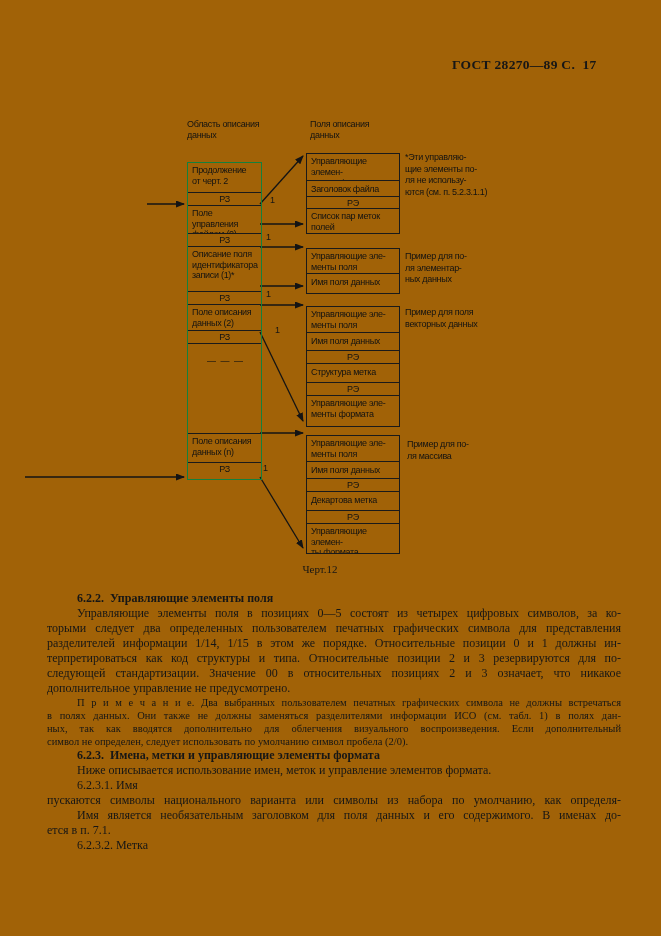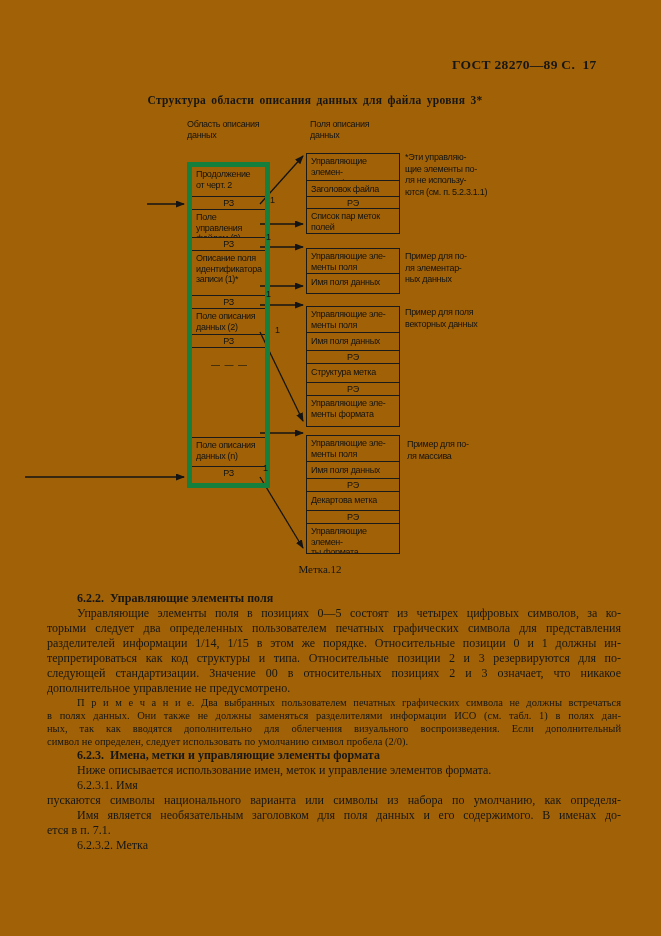--- a/index.html
+++ b/index.html
@@ -13,21 +13,21 @@
                font-size:11.5px; font-weight:bold; letter-spacing:0.3px; word-spacing:2px; }
   .caption { position:absolute; left:270px; top:563px; width:100px; text-align:center; font-size:11px; }
 
   
   .dg { font-family:"Liberation Sans", sans-serif; font-size:9px; line-height:10.5px;
         letter-spacing:-0.3px; color:#121212; }
   .colhdr { position:absolute; white-space:pre-line; }
   .note { position:absolute; white-space:pre-line; line-height:11.5px; }
   .onelbl { position:absolute; font-family:"Liberation Sans", sans-serif; font-size:9px; }
 
-  .lcol { position:absolute; left:187px; top:162px; width:73px; border:5px solid #15803d; }
+  .lcol { position:absolute; left:187px; top:162px; width:73px; border:1px solid #15803d; }
   .rgrp { position:absolute; left:306px; width:92px; border:1px solid #1a1a1a; }
   .dbox { box-sizing:border-box; border-bottom:1px solid #1a1a1a; white-space:pre-line;
           padding:2px 2px 0 4px; overflow:hidden; }
   .dbox.last { border-bottom:none; }
   .dbox.sep { text-align:center; padding:1px 0 0 0; }
   .dbox.dash { padding-top:12px; text-align:center; letter-spacing:1px; }
   .dbox.mid { padding-top:3px; }
 
   svg.arrows { position:absolute; left:0; top:0; pointer-events:none; }
 
@@ -38,21 +38,20 @@
   .ind { padding-left:30px; }
   .hb { font-weight:bold; white-space:pre; }
   .j { text-align:justify; text-align-last:justify; }
 </style>
 </head>
 <body>
 
 <div class="page">
 
   <div class="gost-header">ГОСТ 28270—89 С.  17</div>
-  <div class="fig-title">Структура области описания данных для файла уровня 3*</div>
 
   <svg class="arrows" width="661" height="590">
     <defs>
       <marker id="ah" markerWidth="9" markerHeight="7" refX="8" refY="3.5" orient="auto" markerUnits="userSpaceOnUse">
         <path d="M0,0 L9,3.5 L0,7 z" fill="#141414"></path>
       </marker>
     </defs>
     <g stroke="#141414" stroke-width="1.3" fill="none">
       <line x1="147" y1="204" x2="184" y2="204" marker-end="url(#ah)"></line>
       <line x1="25" y1="477" x2="184" y2="477" marker-end="url(#ah)"></line>
@@ -139,21 +138,21 @@
   </div>
   <div class="dg note" style="left:407px; top:439px;">Пример для по-
 ля массива</div>
 
   <span class="onelbl" style="left:270px; top:195px;">1</span>
   <span class="onelbl" style="left:266px; top:232px;">1</span>
   <span class="onelbl" style="left:266px; top:289px;">1</span>
   <span class="onelbl" style="left:275px; top:325px;">1</span>
   <span class="onelbl" style="left:263px; top:463px;">1</span>
 
-  <div class="caption">Метка.12</div>
+  <div class="caption">Черт.12</div>
 
   <div class="bodytext">
     <div class="bline hb ind">6.2.2.  Управляющие элементы поля</div>
     <div class="bline j ind">Управляющие элементы поля в позициях 0—5 состоят из четырех цифровых символов, за ко-</div>
     <div class="bline j">торыми следует два определенных пользователем печатных графических символа для представления</div>
     <div class="bline j">разделителей информации 1/14, 1/15 в этом же порядке. Относительные позиции 0 и 1 должны ин-</div>
     <div class="bline j">терпретироваться как код структуры и типа. Относительные позиции 2 и 3 резервируются для по-</div>
     <div class="bline j">следующей стандартизации. Значение 00 в относительных позициях 2 и 3 означает, что никакое</div>
     <div class="bline">дополнительное управление не предусмотрено.</div>
 

